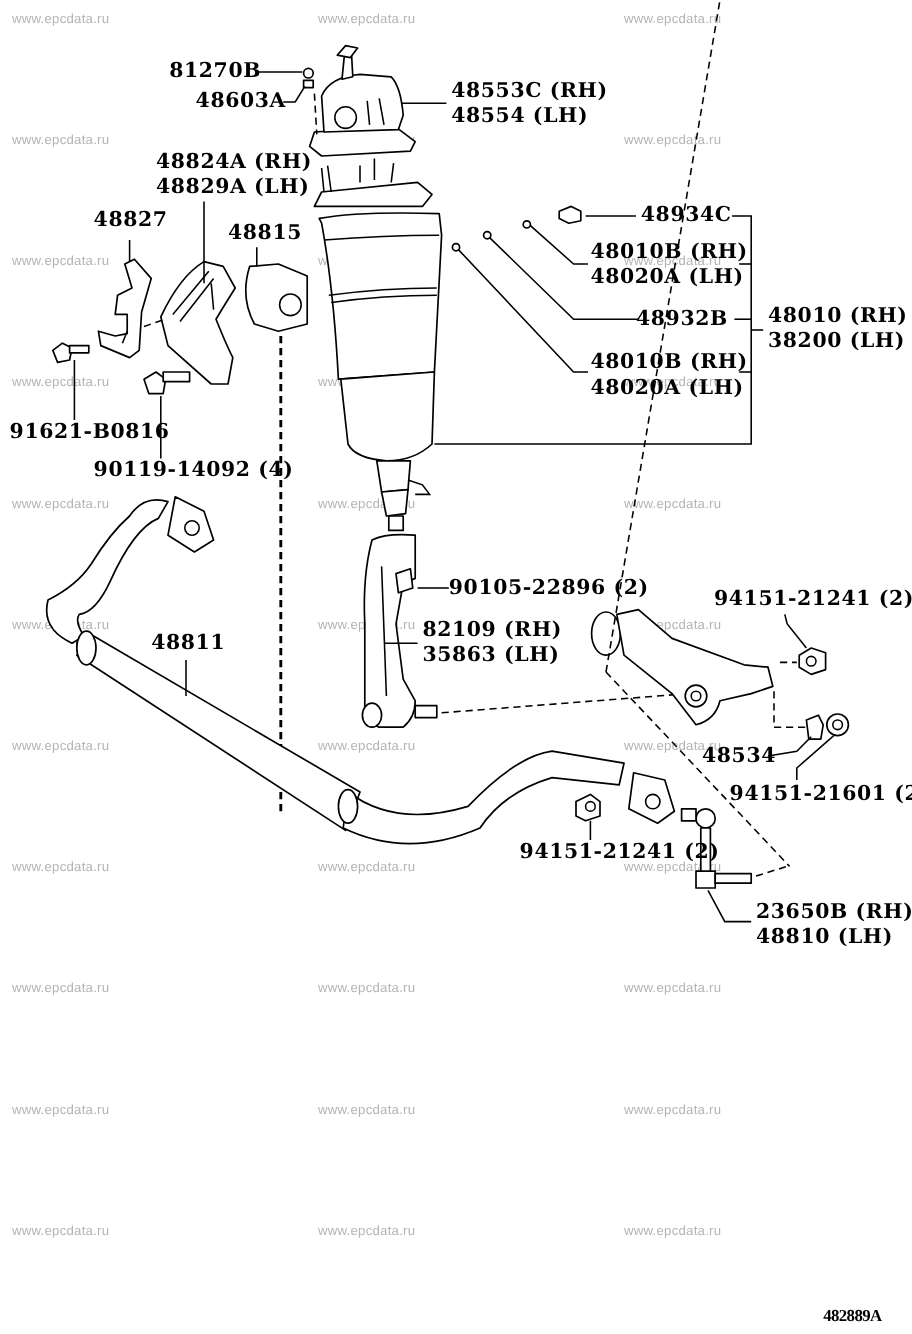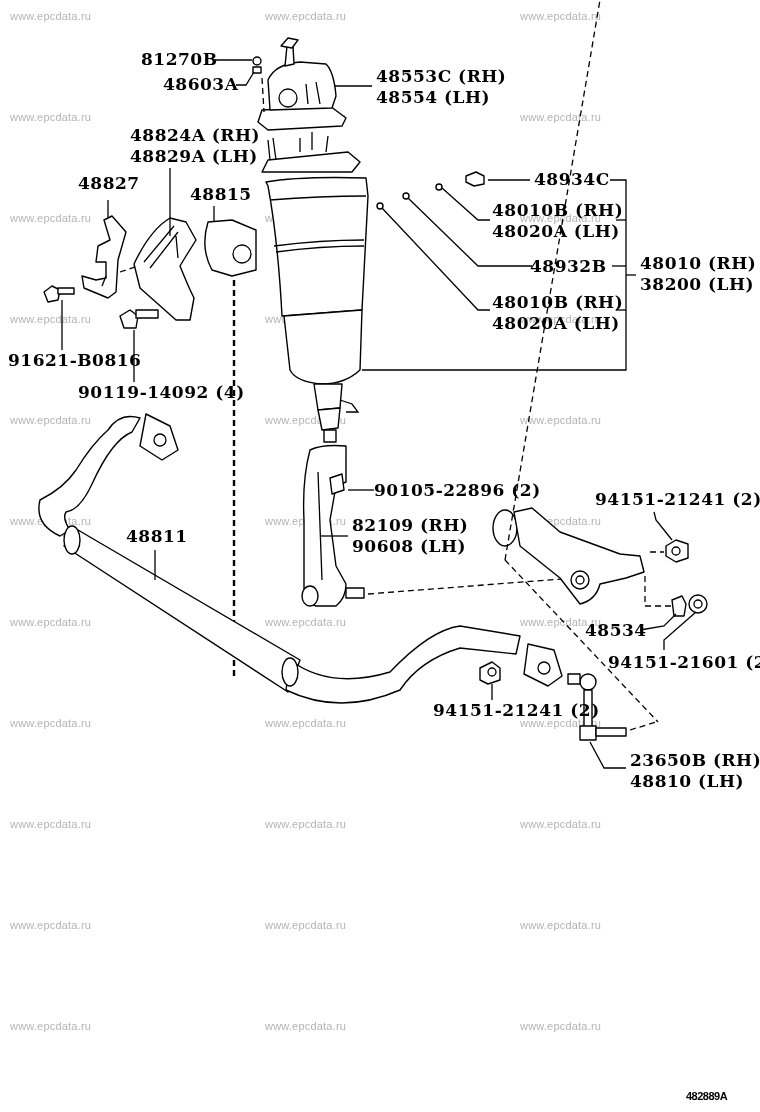--- a/index.html
+++ b/index.html
@@ -1,21 +1,21 @@
 <!DOCTYPE html>
 <html><head>
 <meta charset="utf-8">
 <style>
   html, body { margin: 0; padding: 0; background: #ffffff; }
   body { width: 760px; height: 1112px; position: relative; overflow: hidden; }
   #diagram { position: absolute; left: 0; top: 0; width: 760px; height: 1112px; }
   .wm { position: absolute; font-family: "Liberation Sans", sans-serif; font-size: 11px; color: #b4b4b4; letter-spacing: 0.2px; white-space: nowrap; }
   .lbl { position: absolute; font-family: "DejaVu Serif", serif; font-weight: bold; font-size: 17px; color: #000; white-space: nowrap; line-height: 21px; letter-spacing: 0.5px; }
   .lbl span { display: block; }
-  .code { position: absolute; font-family: Liberation Sans, sans-serif; font-weight: bold; font-size: 11px; color: #000; letter-spacing: -0.5px; }
+  .code { position: absolute; font-family: Liberation Serif, serif; font-weight: bold; font-size: 14px; color: #000; letter-spacing: -0.5px; }
   svg .p { fill: #fff; stroke: #000; stroke-width: 1.4; stroke-linejoin: round; }
   svg .l { fill: none; stroke: #000; stroke-width: 1.3; }
   svg .d { fill: none; stroke: #000; stroke-width: 1.3; stroke-dasharray: 6 4; }
   svg .dv { fill: none; stroke: #000; stroke-width: 2.4; stroke-dasharray: 6 4; }
 </style>
 </head>
 <body>
 
 <div id="watermarks">
     <div class="wm" style="left: 10px; top: 10px;">www.epcdata.ru</div>
@@ -228,21 +228,21 @@
   <span>48010B (RH)</span>
   <span>48020A (LH)</span>
 </div>
 <div class="lbl" style="left:8px;top:350px">91621-B0816</div>
 <div class="lbl" style="left:78px;top:382px">90119-14092 (4)</div>
 <div class="lbl" style="left:374px;top:480px">90105-22896 (2)</div>
 <div class="lbl" style="left:595px;top:489px">94151-21241 (2)</div>
 <div class="lbl" style="left:126px;top:526px">48811</div>
 <div class="lbl" style="left:352px;top:515px">
   <span>82109 (RH)</span>
-  <span>90608 (LH)</span>
+  <span>35863 (LH)</span>
 </div>
 <div class="lbl" style="left:585px;top:620px">48534</div>
 <div class="lbl" style="left:608px;top:652px">94151-21601 (2)</div>
 <div class="lbl" style="left:433px;top:700px">94151-21241 (2)</div>
 <div class="lbl" style="left:630px;top:750px">
   <span>23650B (RH)</span>
   <span>48810 (LH)</span>
 </div>
 
 <div class="code" style="left:686px;top:1090px">482889A</div>

